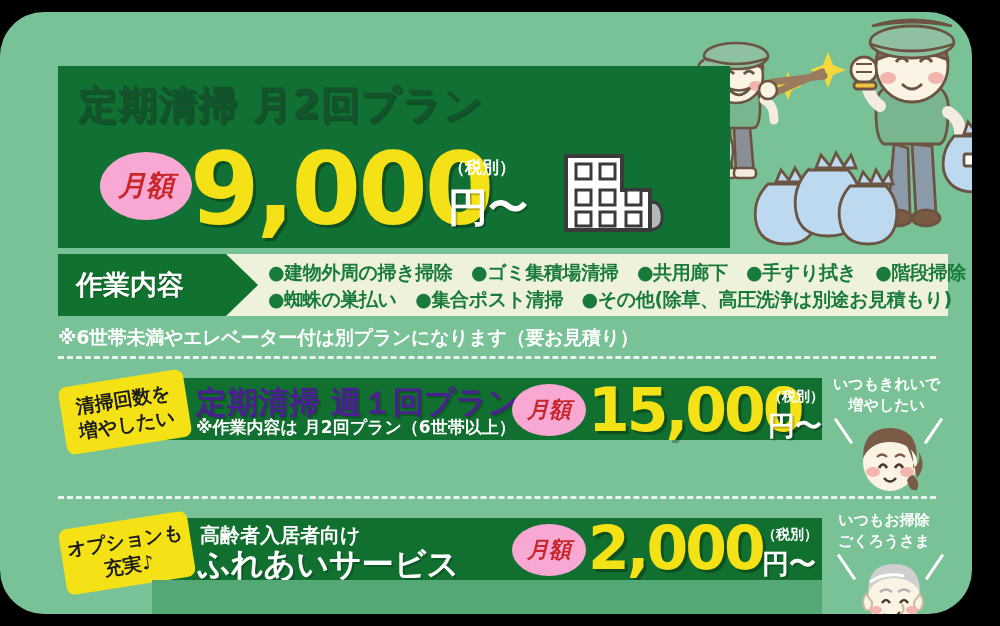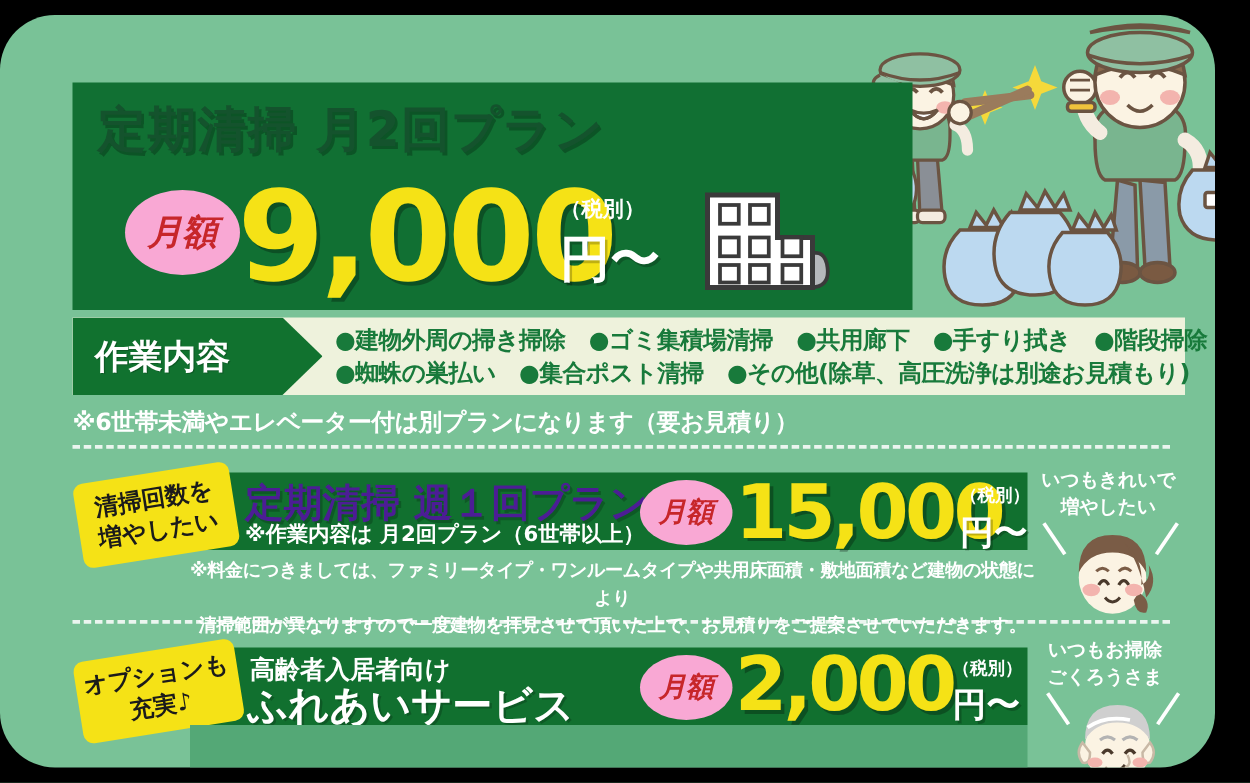--- a/index.html
+++ b/index.html
@@ -228,24 +228,20 @@
     <div class="yellow-tag" id="tag2">
       <span>清掃回数を</span>
       <span>増やしたい</span>
     </div>
     <div class="sec2-title">定期清掃 週１回プラン</div>
     <div class="sec2-sub">※作業内容は 月2回プラン（6世帯以上）</div>
     <div class="badge-ell" id="badge2">月額</div>
     <div class="bignum" id="num2">15,000</div>
     <div class="taxnote" id="tax2">（税別）</div>
     <div class="yen" id="yen2">円〜</div>
-    <div class="sec2-note">
-      <div>※料金につきましては、ファミリータイプ・ワンルームタイプや共用床面積・敷地面積など建物の状態により</div>
-      <div>清掃範囲が異なりますので一度建物を拝見させて頂いた上で、お見積りをご提案させていただきます。</div>
-    </div>
 
     <div class="bubble" id="bub1">
       <div>いつもきれいで</div>
       <div>増やしたい</div>
     </div>
     <div class="tick" style="left:842px;top:404px;transform:rotate(-34deg);"></div>
     <div class="tick" style="left:932px;top:404px;transform:rotate(34deg);"></div>
     <svg style="position:absolute;left:853px;top:412px;" width="74" height="70" viewBox="0 0 74 70">
       <ellipse cx="37" cy="38" rx="27" ry="29" fill="#fbf3e3"></ellipse>
       <path d="M10 34 q0 -30 27 -30 q27 0 27 30 q-8 -16 -27 -16 q-19 0 -27 16z" fill="#7a5c46"></path>

